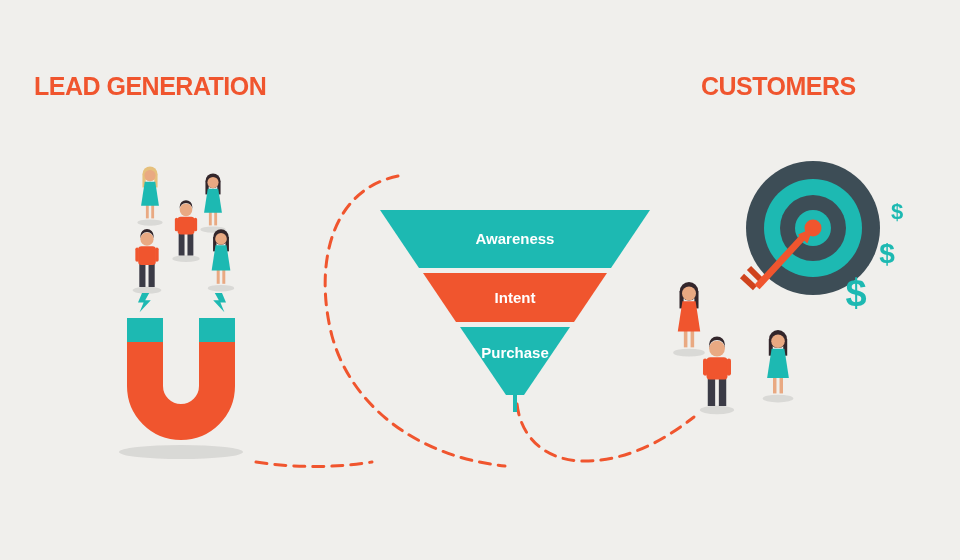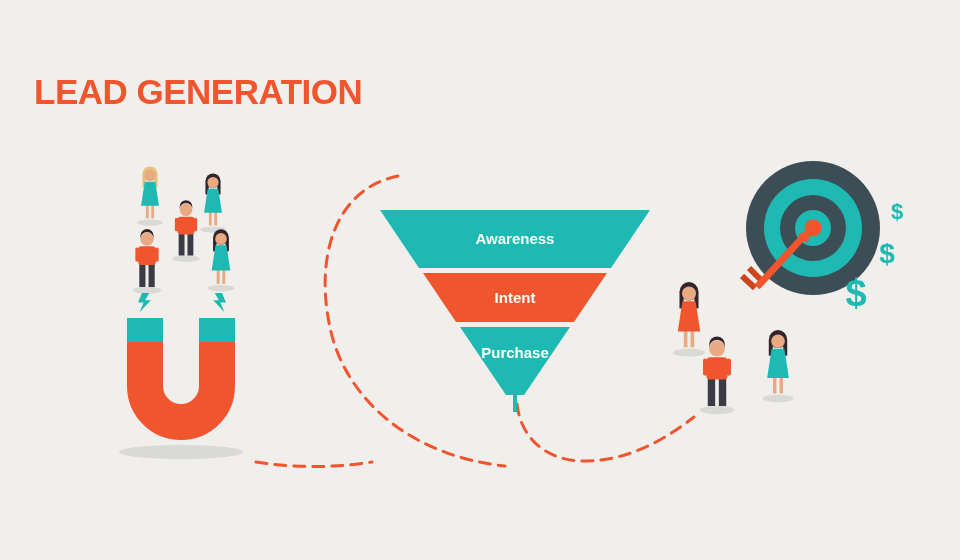--- a/index.html
+++ b/index.html
@@ -7,21 +7,21 @@
     --teal:#1db9b2; --dark:#3d4d56; --skin:#e9a982; --hair:#33262b;
     --blonde:#e6c07c; --pants:#3b3b46;
   }
   html,body{margin:0;padding:0;}
   body{font-family:"Liberation Sans",sans-serif;}
   .stage{
     position:relative;width:960px;height:560px;overflow:hidden;
     background:var(--background,#f0efec);
   }
   .title{
-    position:absolute;font-weight:700;font-size:35px;letter-spacing:-0.5px;
+    position:absolute;font-weight:700;font-size:25px;letter-spacing:-0.5px;
     color:var(--orange,#f0552e);white-space:nowrap;
   }
   .title-left{left:34px;top:72px;}
   .title-right{left:701px;top:72px;}
   svg.scene{position:absolute;left:0;top:0;}
   .fill-orange{fill:var(--orange,#f0552e);}
   .fill-teal{fill:var(--teal,#1db9b2);}
   .fill-dark{fill:var(--dark,#3d4d56);}
   .fill-skin{fill:var(--skin,#e9a982);}
   .fill-soft-shadow{fill:rgba(60,60,60,0.12);}
@@ -38,20 +38,21 @@
   .dollar{fill:var(--teal,#1db9b2);font-family:"Liberation Sans",sans-serif;
         font-weight:700;text-anchor:middle;}
   .d1{font-size:22px;} .d2{font-size:28px;} .d3{font-size:38px;}
 </style>
 </head>
 <body>
 
 <div class="stage">
 
   <div class="title title-left">LEAD GENERATION</div>
+  <div class="title title-right">CUSTOMERS</div>
 
   <svg class="scene" width="960" height="560" viewBox="0 0 960 560">
 
     <defs>
       <g id="person-man">
         <ellipse cx="0" cy="53" rx="13" ry="3.2" class="fill-soft-shadow"></ellipse>
         <rect x="-7" y="29" width="5.6" height="21" class="p-pants"></rect>
         <rect x="1.4" y="29" width="5.6" height="21" class="p-pants"></rect>
         <rect x="-8" y="13" width="16" height="17" rx="3" class="p-shirt"></rect>
         <rect x="-10.6" y="14" width="3.2" height="13" rx="1.6" class="p-shirt"></rect>

